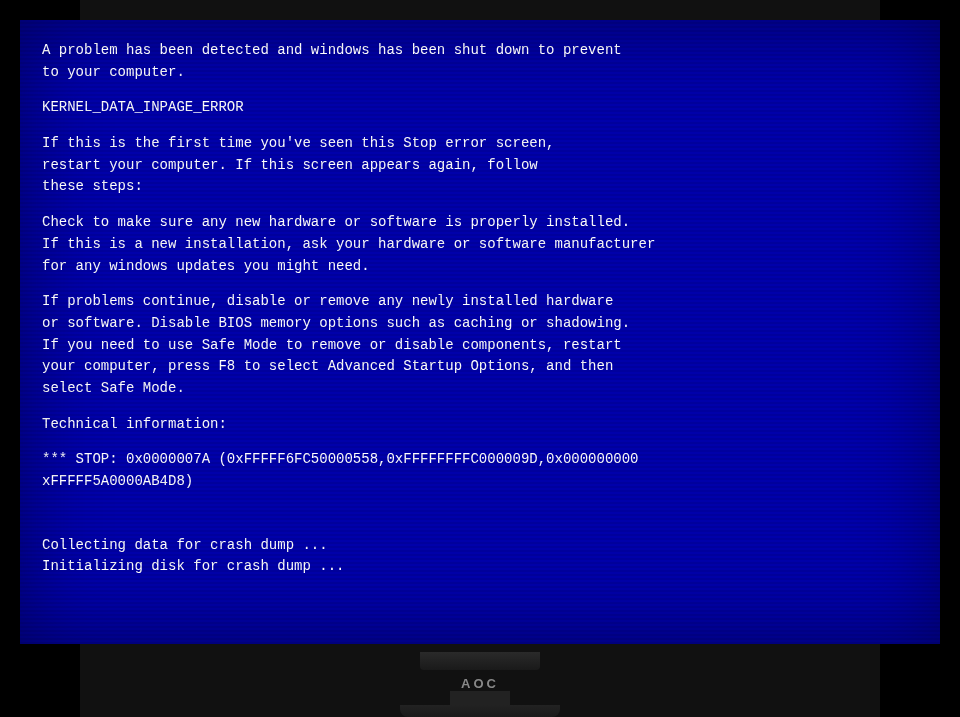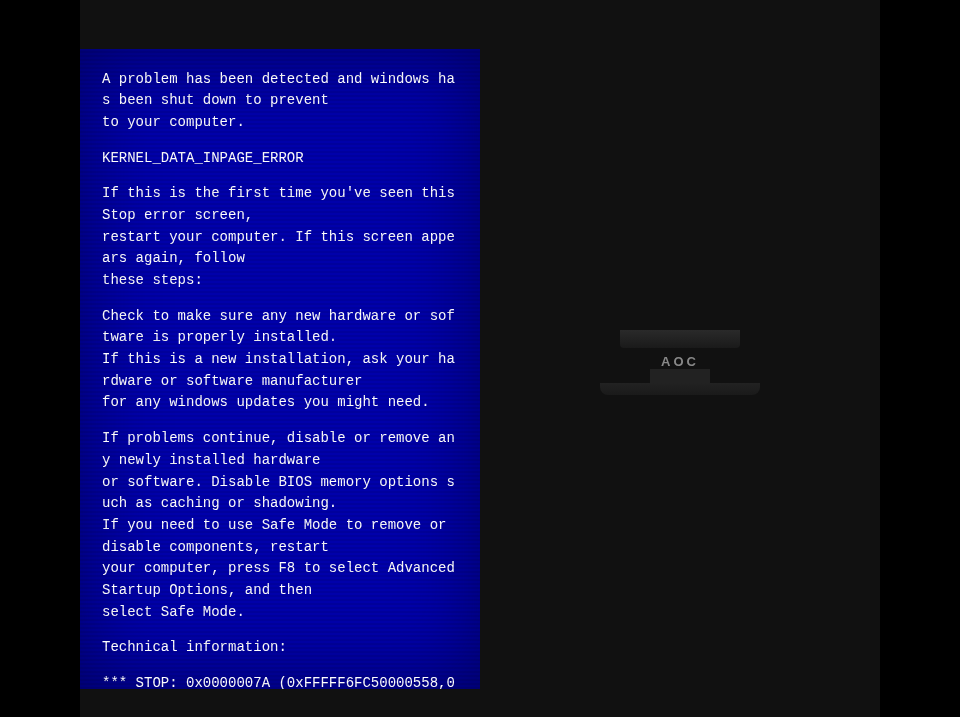--- a/index.html
+++ b/index.html
@@ -16,21 +16,21 @@
       align-items: center;
       justify-content: center;
       overflow: hidden;
     }
 
     .monitor-bezel {
       width: 800px;
       height: 717px;
       background: #111;
       display: flex;
-      flex-direction: row;
+      flex-direction: column;
       align-items: center;
       justify-content: flex-start;
       position: relative;
     }
 
     .screen {
       width: 920px;
       height: 640px;
       margin-top: 20px;
       background: #0000aa;

